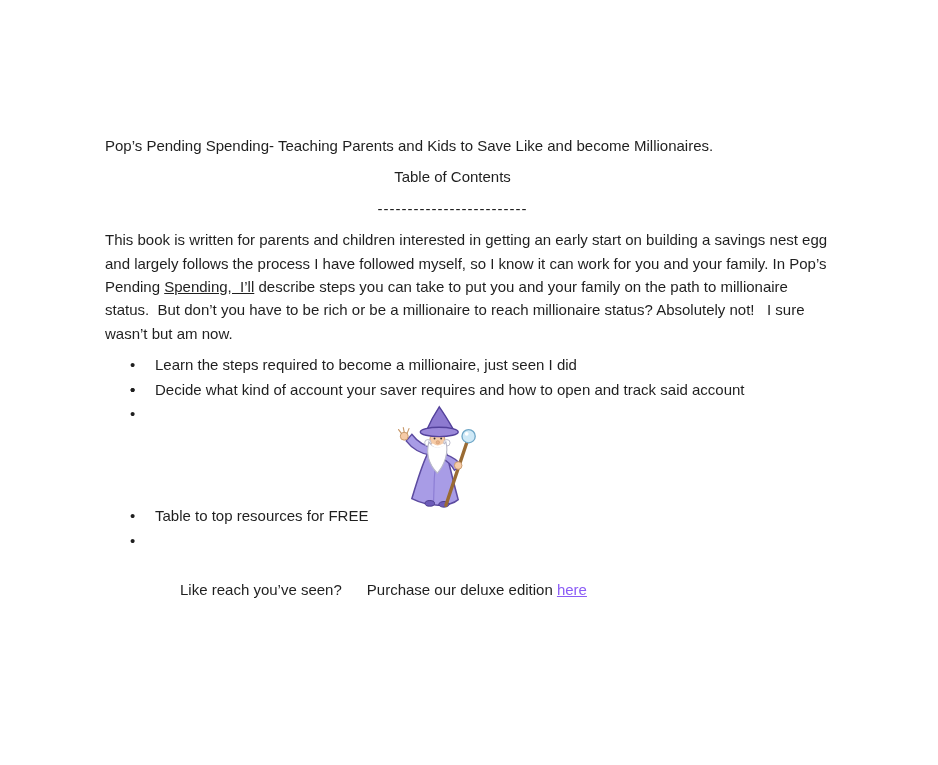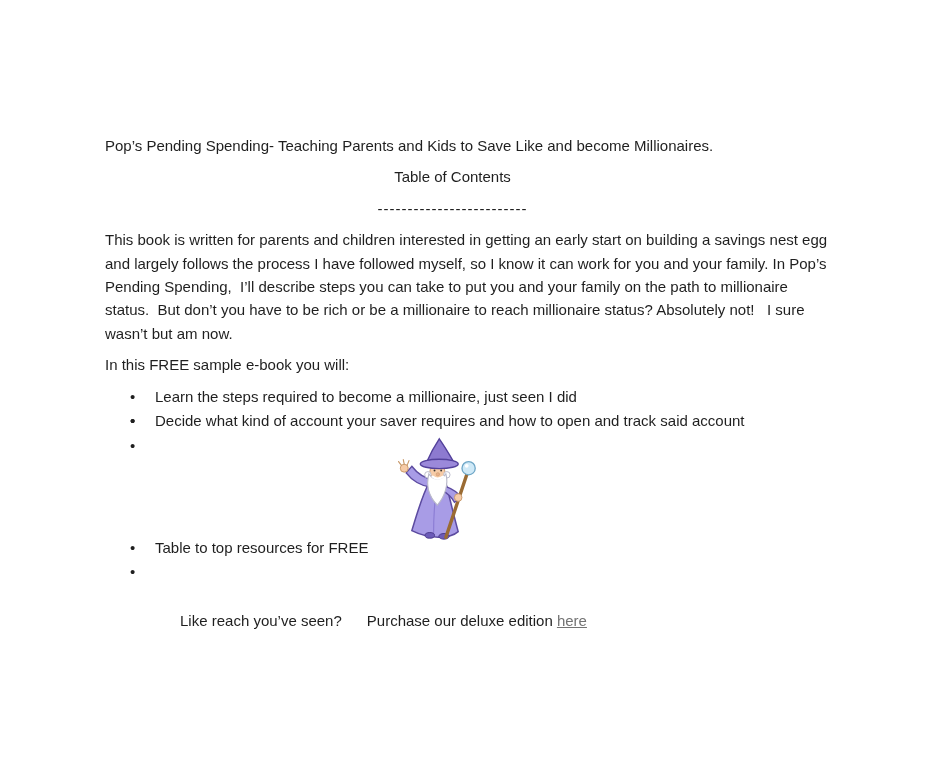--- a/index.html
+++ b/index.html
@@ -32,24 +32,25 @@
     position:relative;
     padding-left:58px;
     line-height:24.5px;
   }
   ul.bullets .dot {
     position:absolute; left:33px; top:0;
     font-size:15px;
   }
   a.doc-link {
     color:inherit;
+    text-decoration:underline;
     cursor:pointer;
   }
   a.visited-link {
-    color:#737373;
+    color:#8b5cf6;
     text-decoration:underline;
     cursor:pointer;
     text-align:center;
   }
   .wizard {
     height:106px;
     margin:2px 0 -6px 287px;
     width:120px;
   }
 </style>
@@ -59,21 +60,20 @@
 <div class="page">
 
   <p class="title-line">Pop’s Pending Spending- Teaching Parents and Kids to Save Like and become Millionaires.</p>
 
   <p class="centered">Table of Contents</p>
 
   <p class="centered divider-line">-------------------------</p>
 
   <p class="intro-para pre"><span>This book is written for parents and children interested in getting an early start on building a savings nest egg and largely follows the process I have followed myself, so I know it can work for you and your family. In Pop’s Pending </span><a class="doc-link">Spending,  I’ll</a><span> describe steps you can take to put you and your family on the path to millionaire status.  But don’t you have to be rich or be a millionaire to reach millionaire status? Absolutely not!   I sure wasn’t but am now.</span></p>
 
-  <p class="free-line pre"><span>In this FREE sample </span><a class="doc-link">e-book</a><span> you will:</span></p>
 
   <ul class="bullets">
     <li>
       <span class="dot">•</span>
       <span>Learn the steps required to become a millionaire, just seen I did</span>
     </li>
     <li>
       <span class="dot">•</span>
     </li>
     <li>

